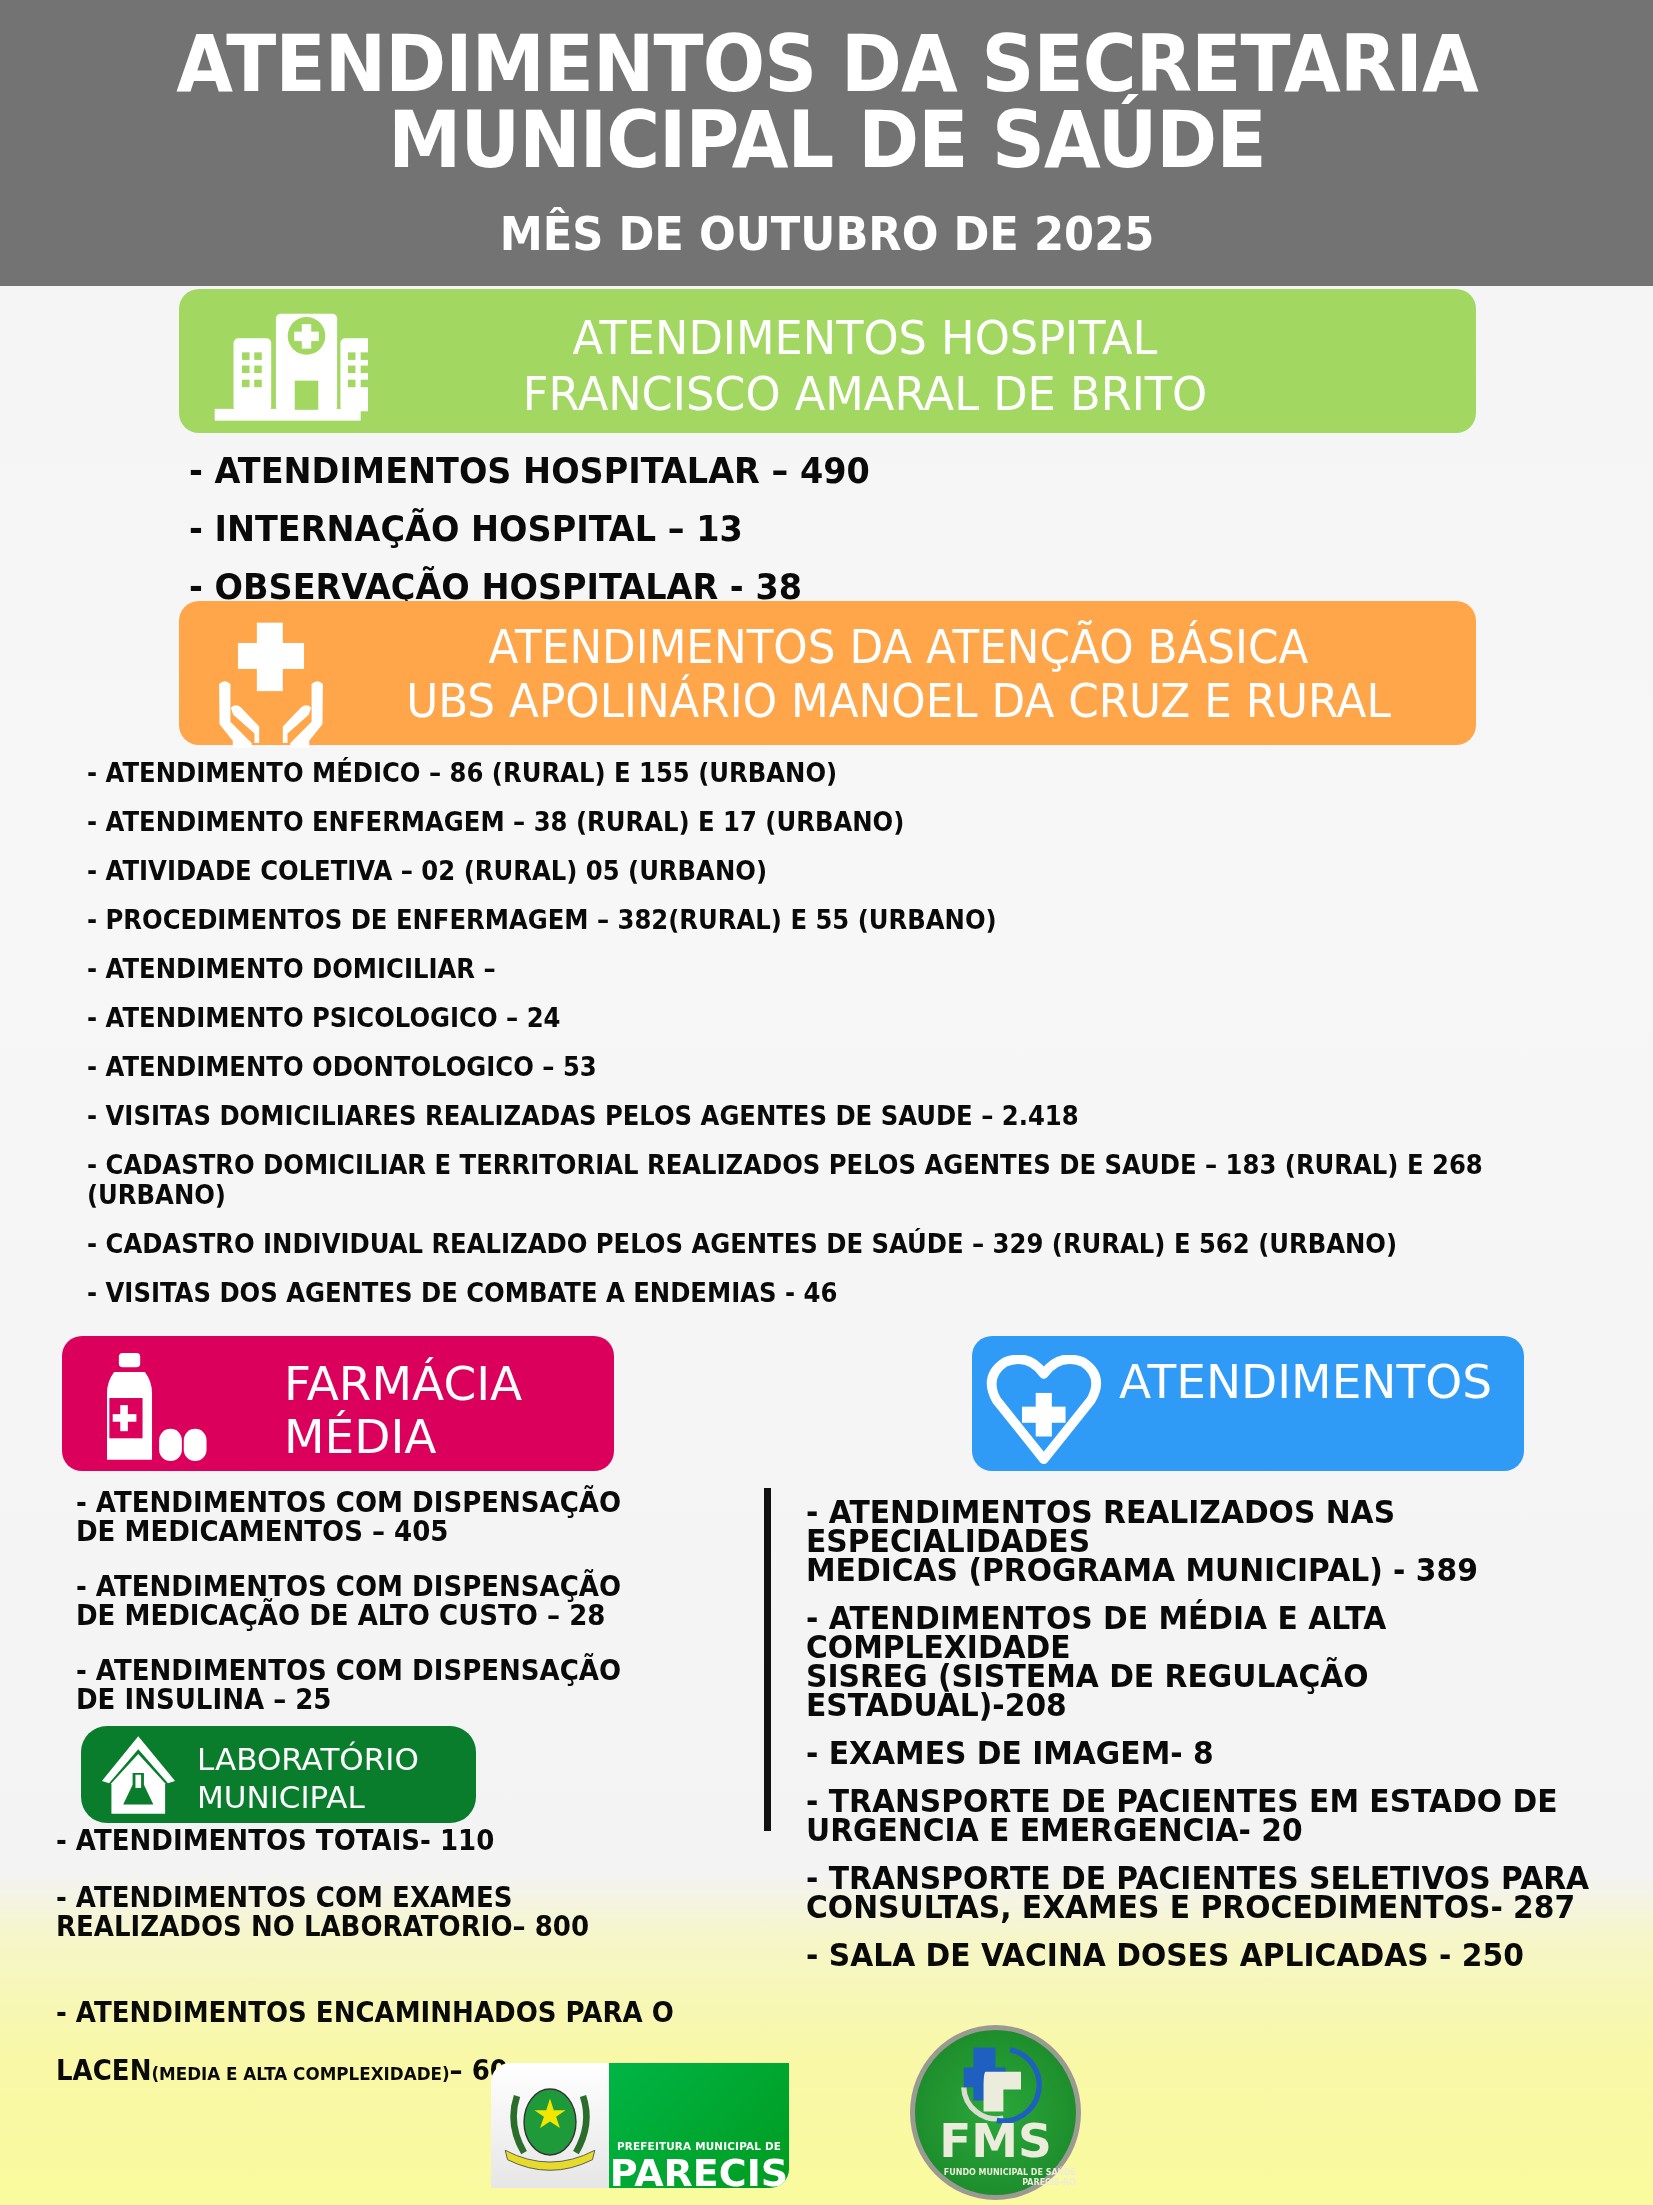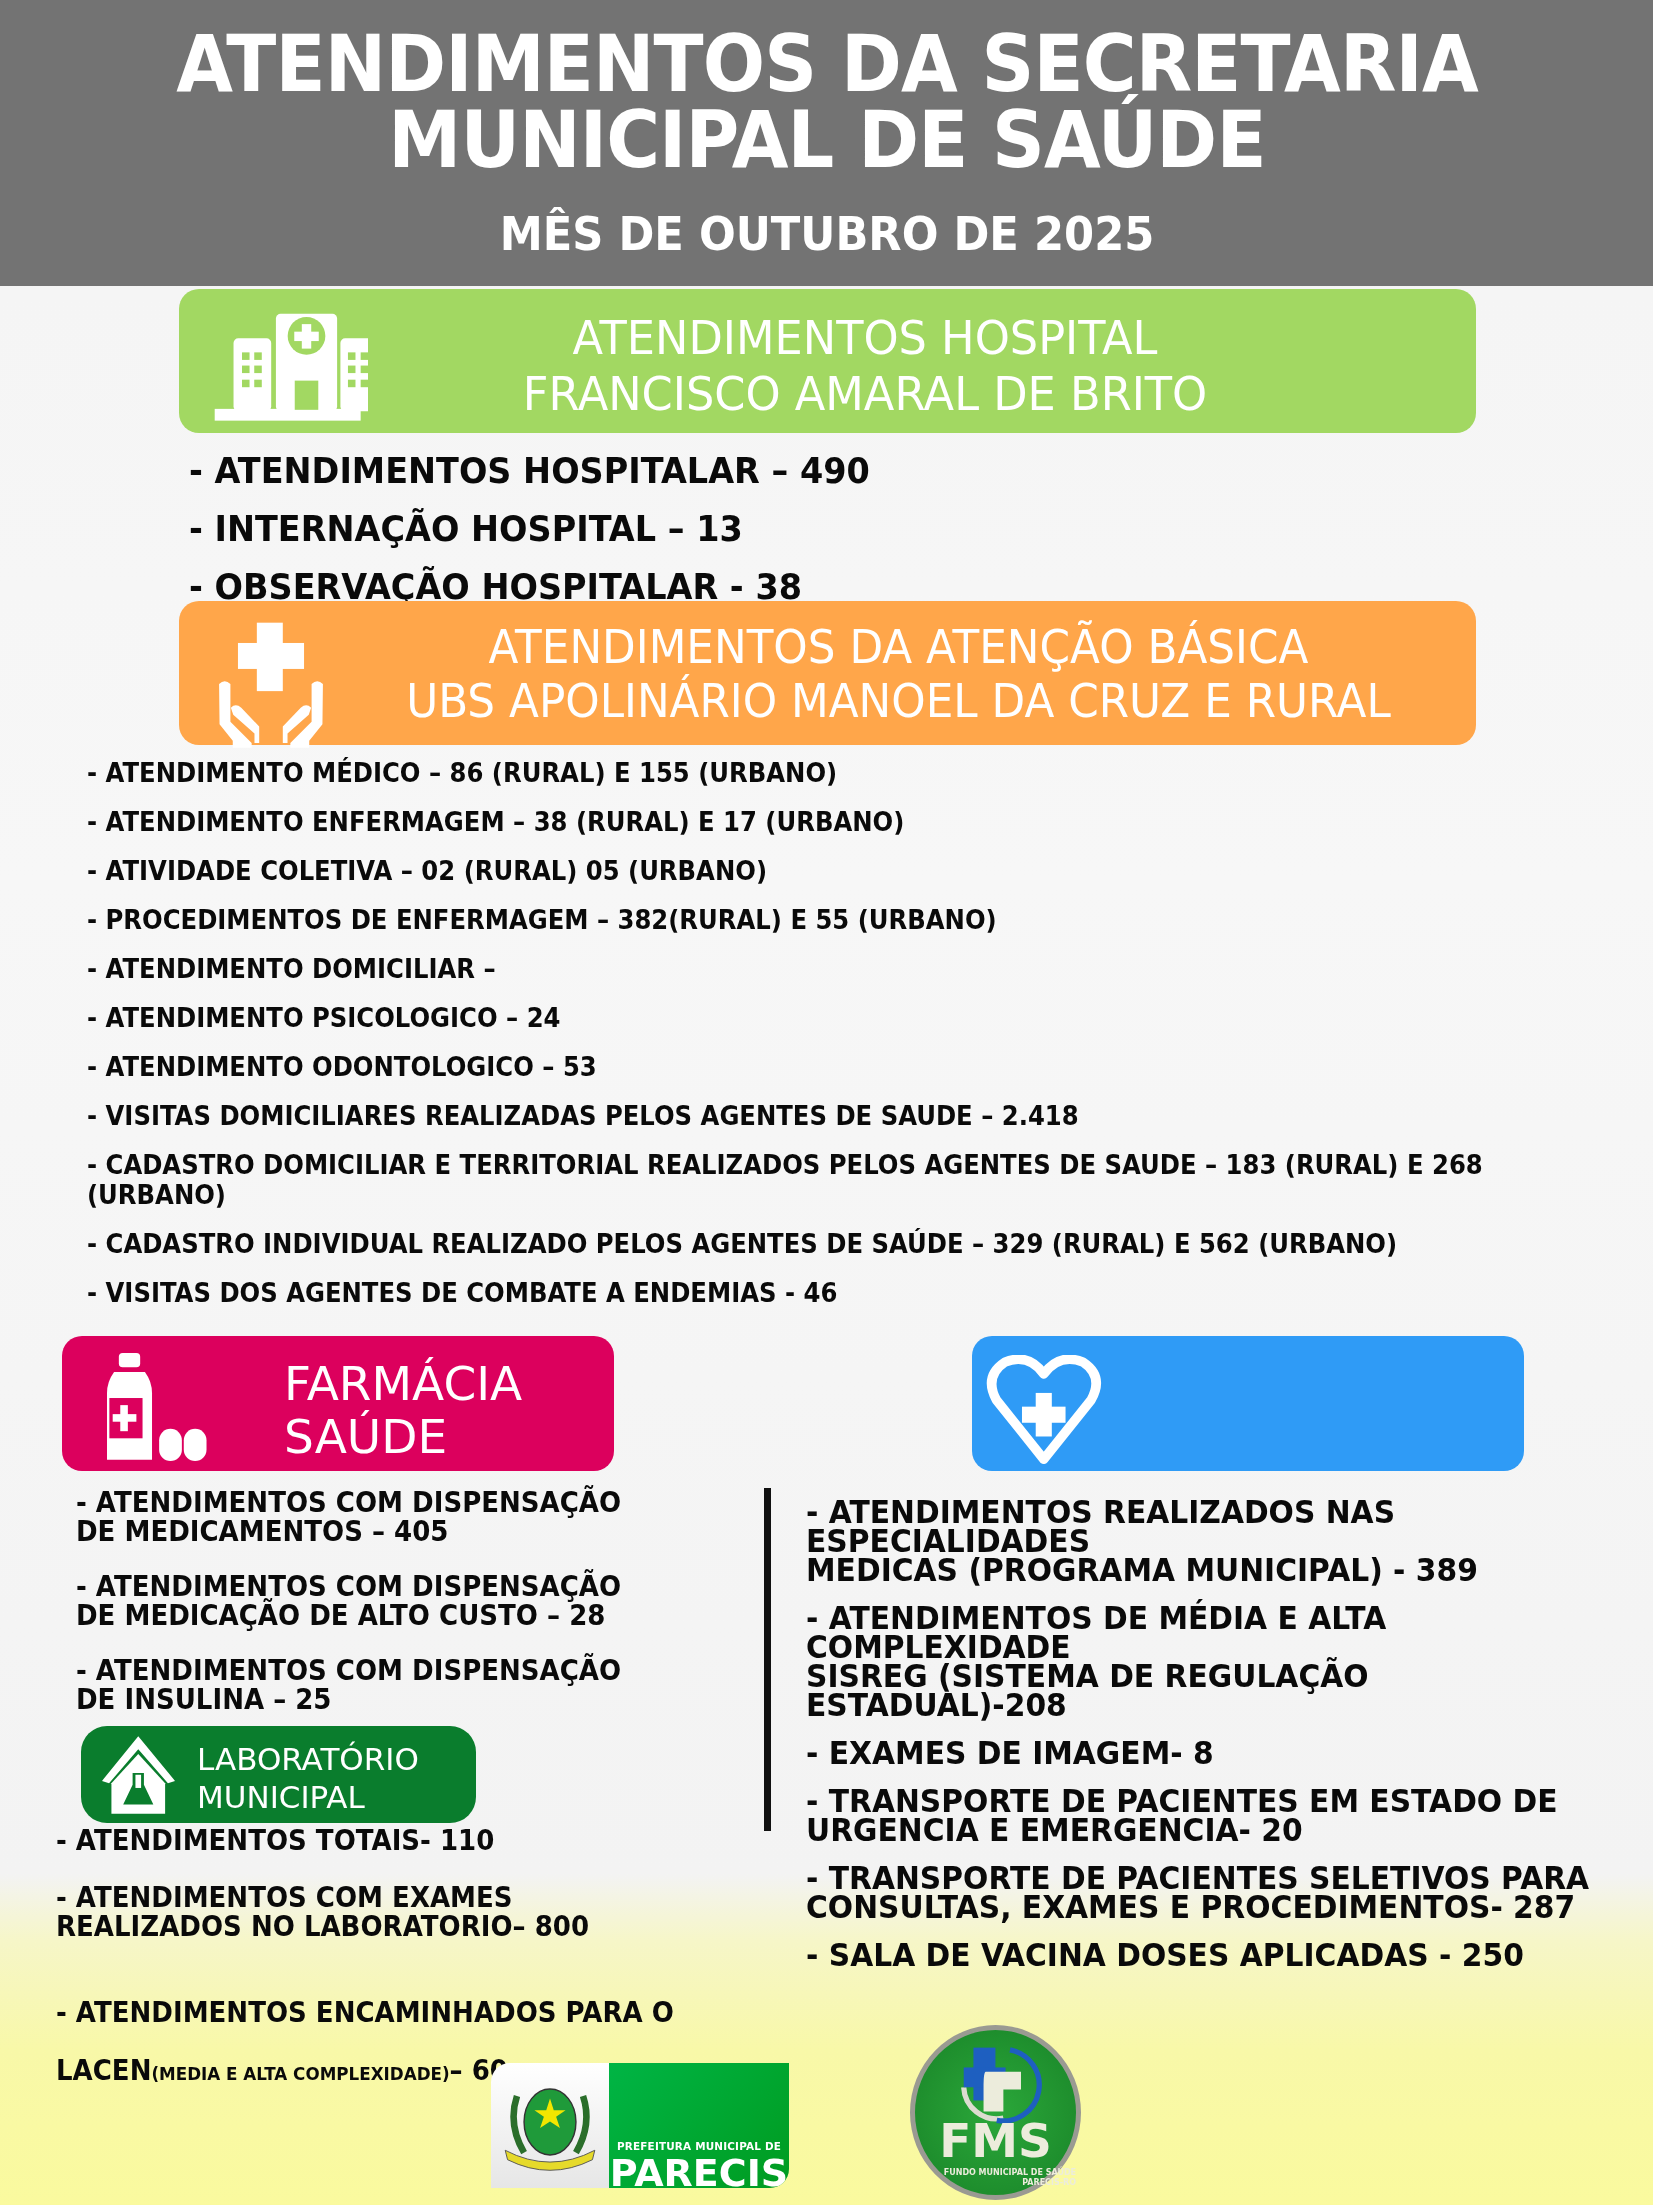--- a/index.html
+++ b/index.html
@@ -207,21 +207,21 @@
     <g fill="#dc005d">
       <rect x="5" y="95" width="70" height="85"></rect>
     </g>
     <g fill="#fff">
       <rect x="28" y="110" width="16" height="55"></rect>
       <rect x="12" y="129" width="50" height="16"></rect>
     </g>
   </svg>
   <div class="btext">
     <div>FARMÁCIA</div>
-    <div>SAÚDE</div>
+    <div>MÉDIA</div>
   </div>
 </div>
 
 <div class="list farm-list">
   <div class="item">- ATENDIMENTOS COM DISPENSAÇÃO
 DE MEDICAMENTOS – 405</div>
   <div class="item">- ATENDIMENTOS COM DISPENSAÇÃO
 DE MEDICAÇÃO DE ALTO CUSTO – 28</div>
   <div class="item">- ATENDIMENTOS COM DISPENSAÇÃO
 DE INSULINA – 25</div>
@@ -260,20 +260,21 @@
 
 <div class="banner b-outros">
   <svg class="icon" viewBox="0 0 245 230">
     <path d="M122 220 L22 95 Q-5 45 40 15 Q90 -5 122 40 Q155 -5 205 15 Q250 45 222 95 Z" fill="none" stroke="#fff" stroke-width="20" stroke-linejoin="round"></path>
     <g fill="#fff">
       <rect x="105" y="80" width="34" height="92"></rect>
       <rect x="76" y="109" width="92" height="34"></rect>
     </g>
   </svg>
   <div class="btext">
+    <div>ATENDIMENTOS</div>
   </div>
 </div>
 
 <div class="list outros-list">
   <div class="item">- ATENDIMENTOS REALIZADOS NAS ESPECIALIDADES
  MEDICAS (PROGRAMA MUNICIPAL) - 389</div>
   <div class="item">- ATENDIMENTOS DE MÉDIA E ALTA COMPLEXIDADE
 SISREG (SISTEMA DE REGULAÇÃO ESTADUAL)-208</div>
   <div class="item">- EXAMES DE IMAGEM- 8</div>
   <div class="item">- TRANSPORTE DE PACIENTES EM ESTADO DE

